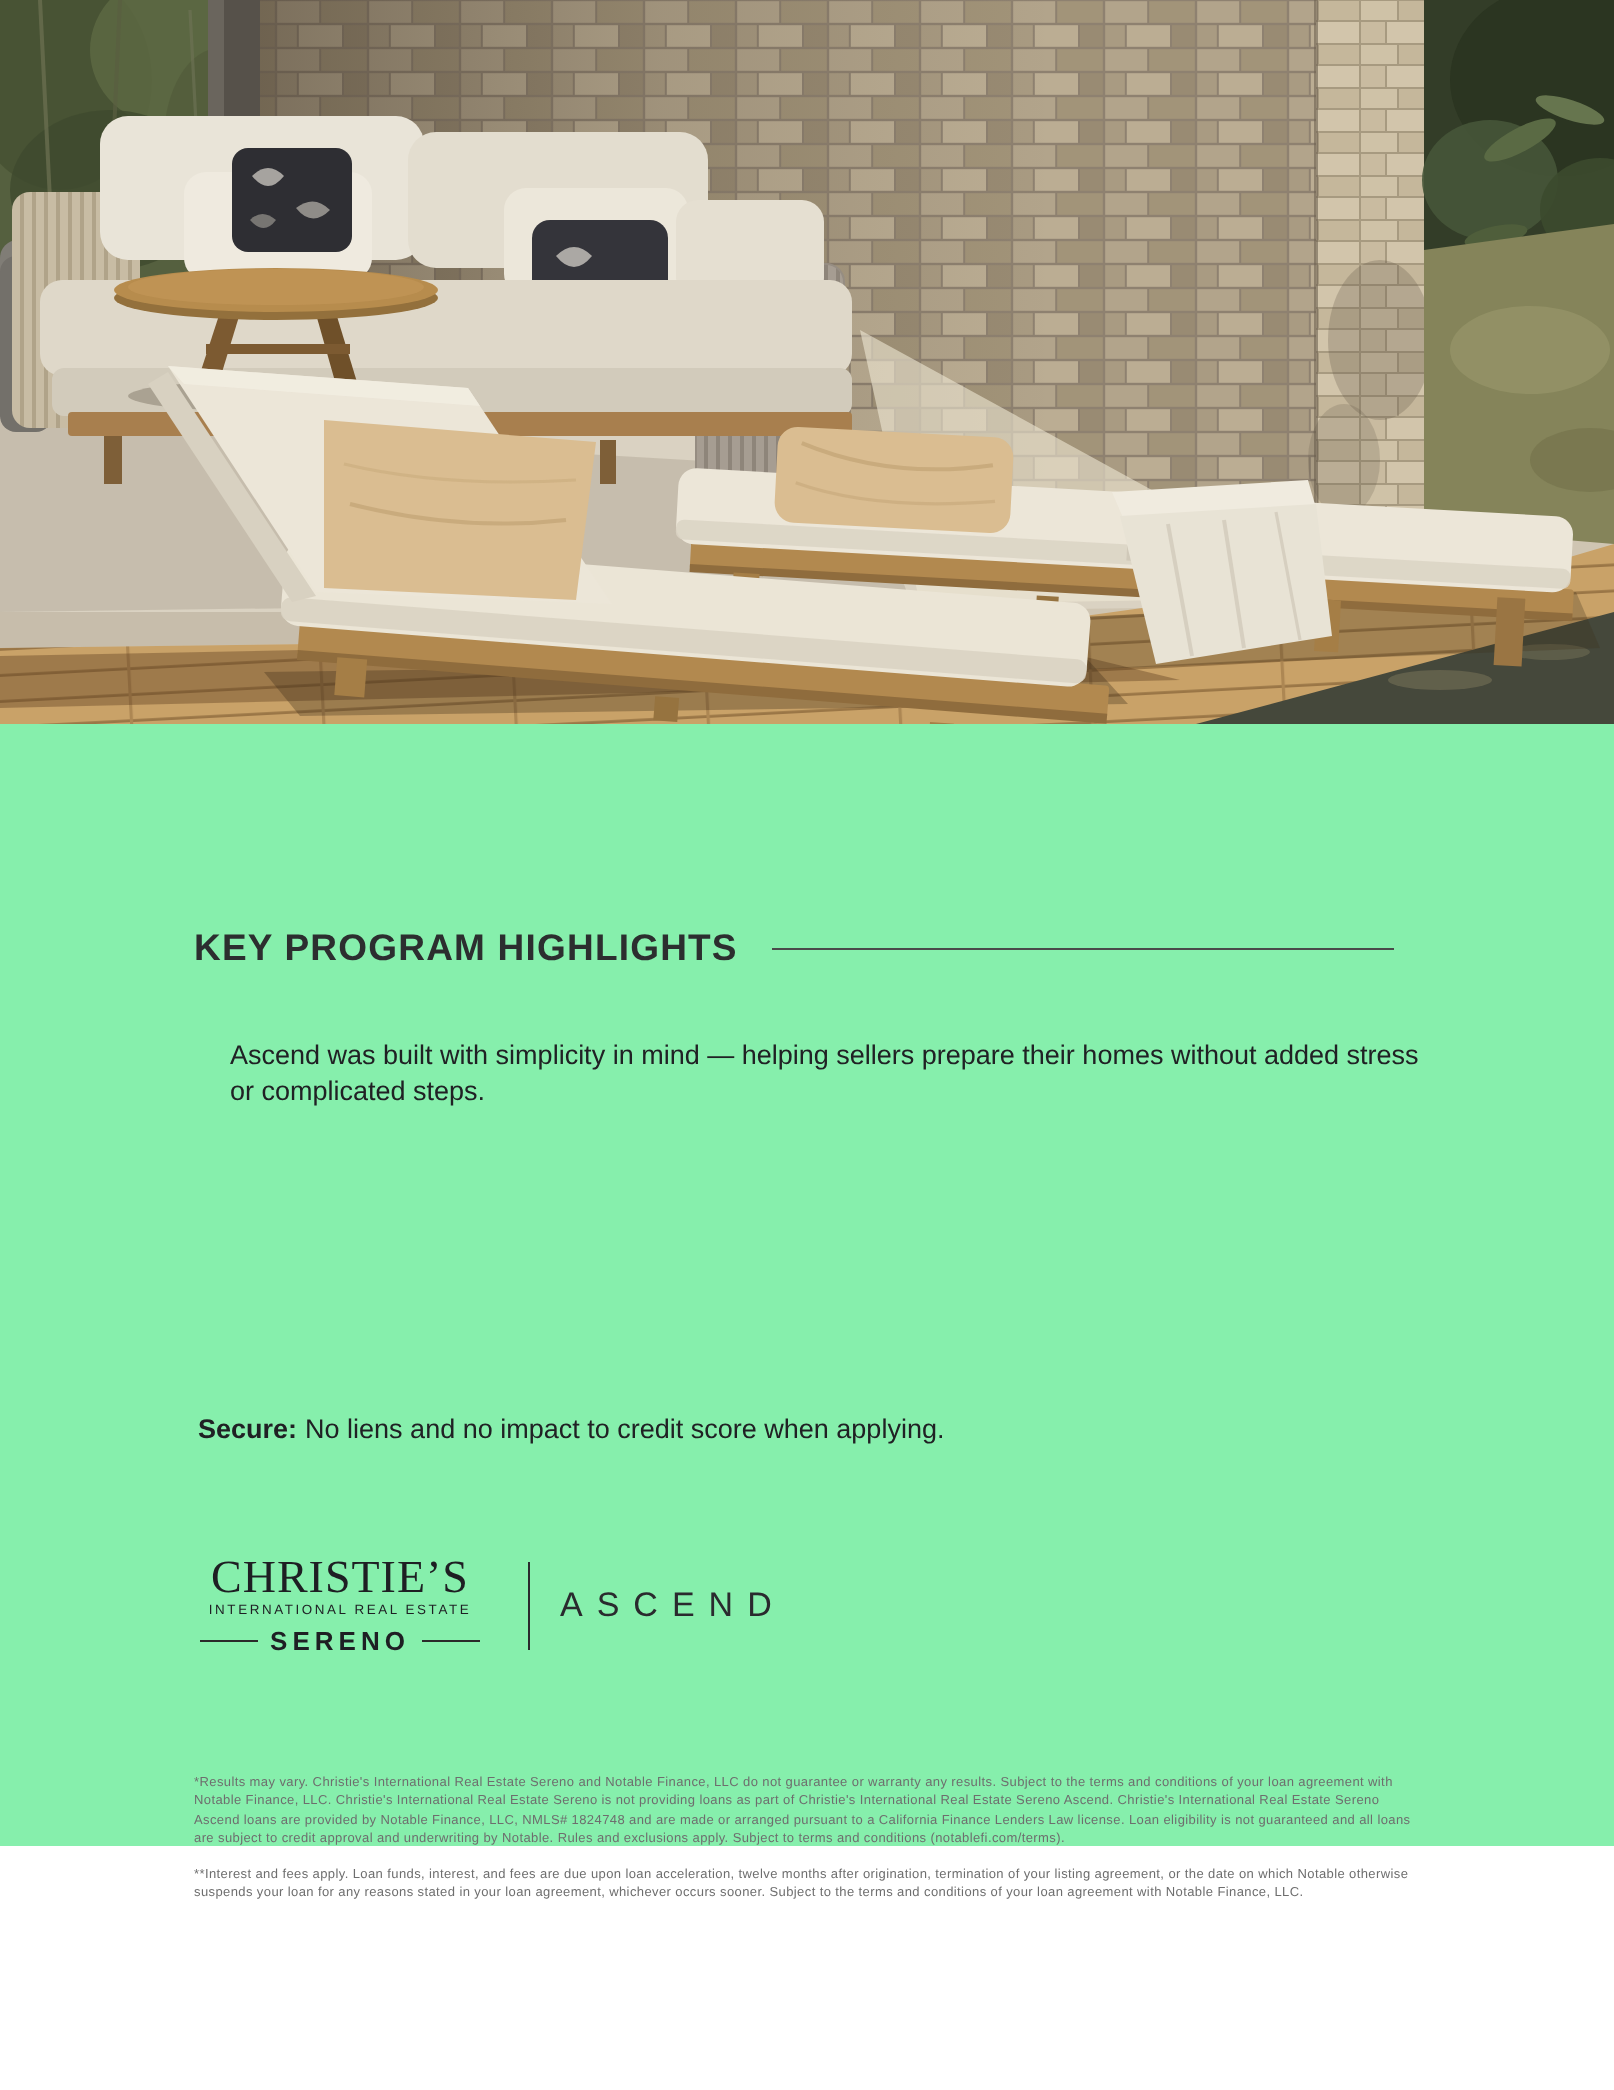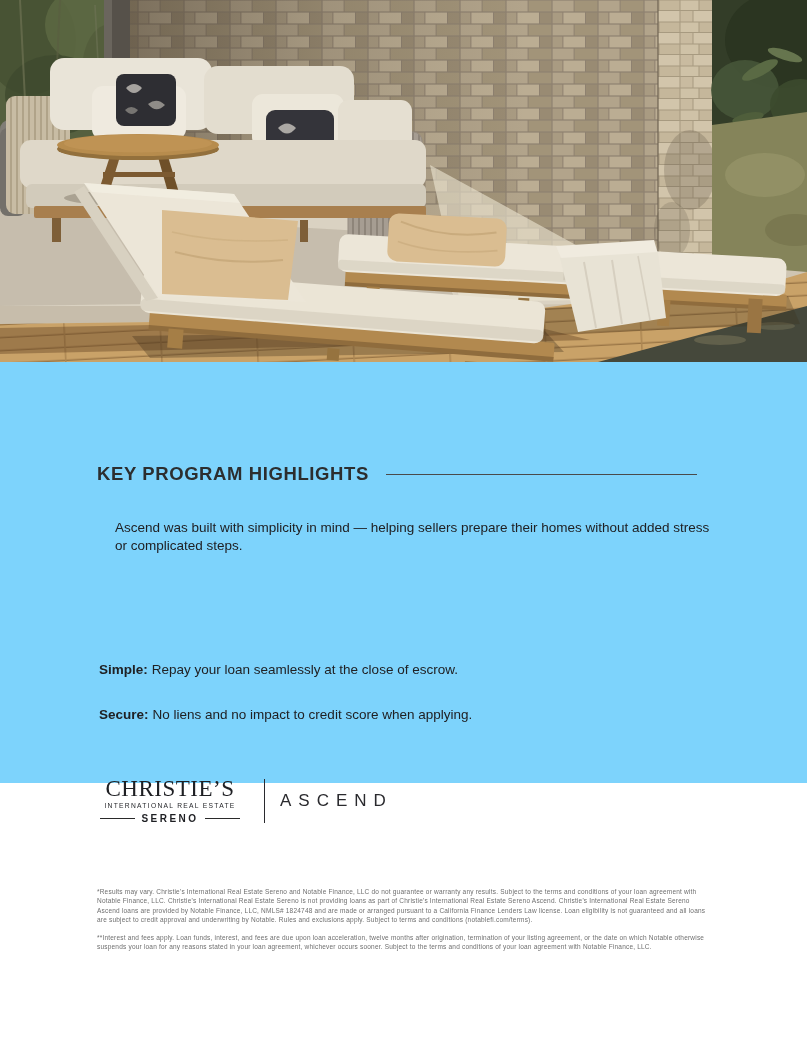--- a/index.html
+++ b/index.html
@@ -1,17 +1,17 @@
 <!DOCTYPE html>
 <html><head>
 <meta charset="utf-8">
 <style>
   html,body{margin:0;padding:0;background:#ffffff;}
   body{width:807px;height:1045px;font-family:"Liberation Sans",sans-serif;position:relative;overflow:hidden;}
-  .page{position:relative;width:807px;height:783px;background:#7dd3fc;}
+  .page{position:relative;width:807px;height:923px;background:#86efac;}
 
   
   .hero{position:absolute;top:0;left:0;width:807px;height:362px;overflow:hidden;background:#cfc5b2;}
   .hero svg{display:block;}
 
   
   .highlights{position:absolute;left:97px;top:463px;width:600px;}
   .heading-row{display:flex;align-items:center;height:22px;}
   .title{font-size:18.5px;font-weight:600;letter-spacing:.6px;color:#2c2e2f;margin:0;white-space:nowrap;}
   .rule{flex:1;height:1px;background:#4a4a4a;margin-left:17px;}
@@ -20,21 +20,21 @@
   .bullet .lbl{font-weight:700;margin-right:4px;}
   .b0{top:107px}.b1{top:153px}.b2{top:199px}.b3{top:244px}
 
   
   .branding{position:absolute;left:100px;top:777px;display:flex;align-items:center;}
   .christies{width:140px;display:flex;flex-direction:column;align-items:center;color:#1e1f23;}
   .c-name{font-family:"Liberation Serif",serif;font-size:23px;letter-spacing:.5px;line-height:1;white-space:nowrap;}
   .c-sub{font-size:6.7px;letter-spacing:1.3px;margin-top:2px;white-space:nowrap;}
   .c-region-row{display:flex;align-items:center;width:100%;margin-top:4px;}
   .c-line{flex:1;height:1px;background:#2a2a2a;}
-  .c-region{font-size:10px;letter-spacing:2.5px;margin:0 6px;font-weight:600;white-space:nowrap;}
+  .c-region{font-size:13px;letter-spacing:2.5px;margin:0 6px;font-weight:600;white-space:nowrap;}
   .v-divider{width:1px;height:44px;background:#2a2a2e;margin-left:24px;}
   .ascend{font-size:17px;letter-spacing:7px;color:#2a2a2e;margin-left:15px;font-weight:400;white-space:nowrap;}
 
   
   .disclaimers{position:absolute;left:97px;top:887px;width:615px;color:#6e6e6e;}
   .disclaimers p{margin:0 0 8px 0;font-size:6.5px;line-height:9.4px;letter-spacing:.2px;}
 </style>
 </head>
 <body>
 
@@ -229,23 +229,20 @@
     </svg>
   </div>
 
   <section class="highlights">
     <div class="heading-row">
       <h1 class="title">KEY PROGRAM HIGHLIGHTS</h1>
       <div class="rule"></div>
     </div>
     <p class="intro">Ascend was built with simplicity in mind — helping sellers prepare their homes without added stress or complicated steps.</p>
 
-    <div class="bullet b2">
-      <span class="lbl">Simple:</span><span>Repay your loan seamlessly at the close of escrow.</span>
-    </div>
     <div class="bullet b3">
       <span class="lbl">Secure:</span><span>No liens and no impact to credit score when applying.</span>
     </div>
   </section>
 
   <section class="branding">
     <div class="christies">
       <div class="c-name">CHRISTIE’S</div>
       <div class="c-sub">INTERNATIONAL REAL ESTATE</div>
       <div class="c-region-row">

